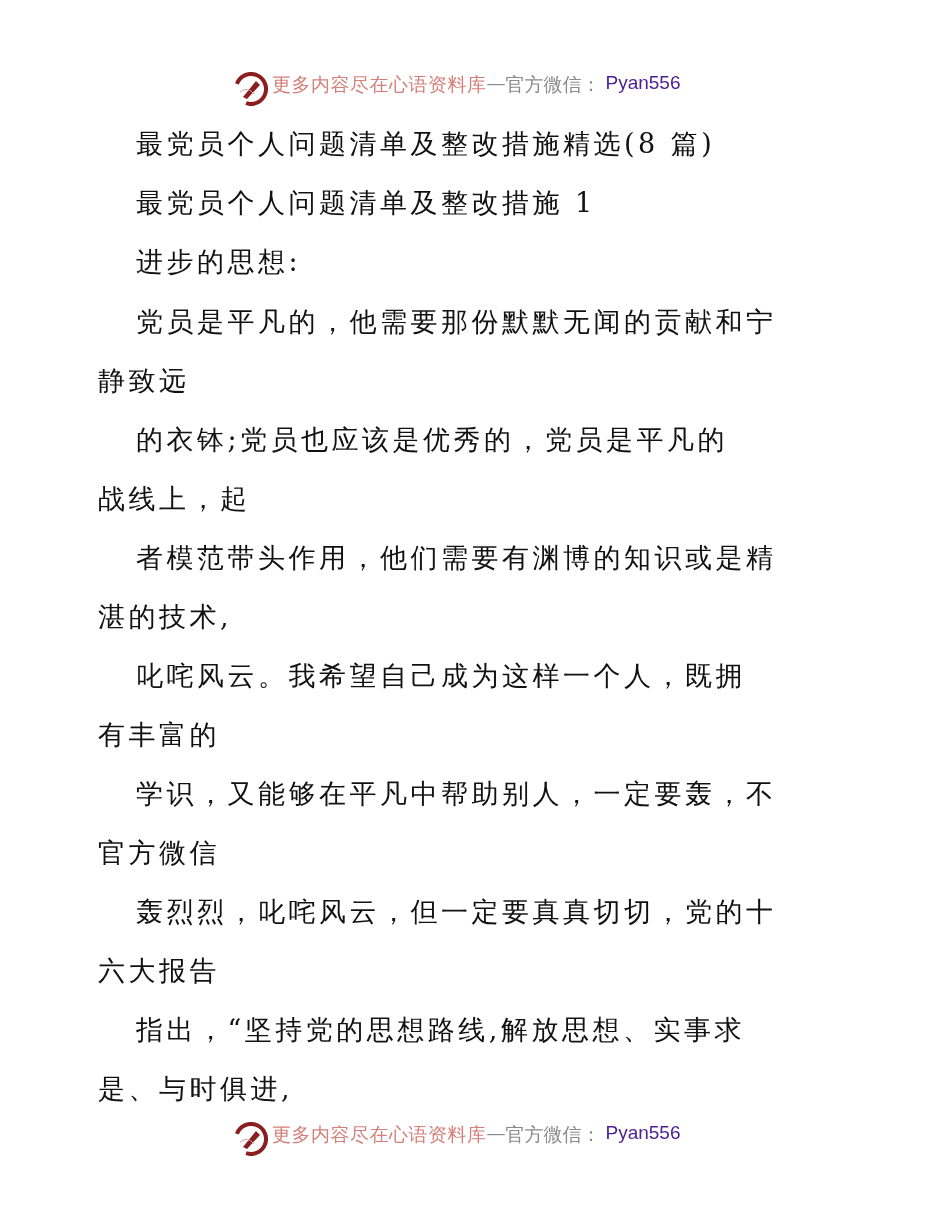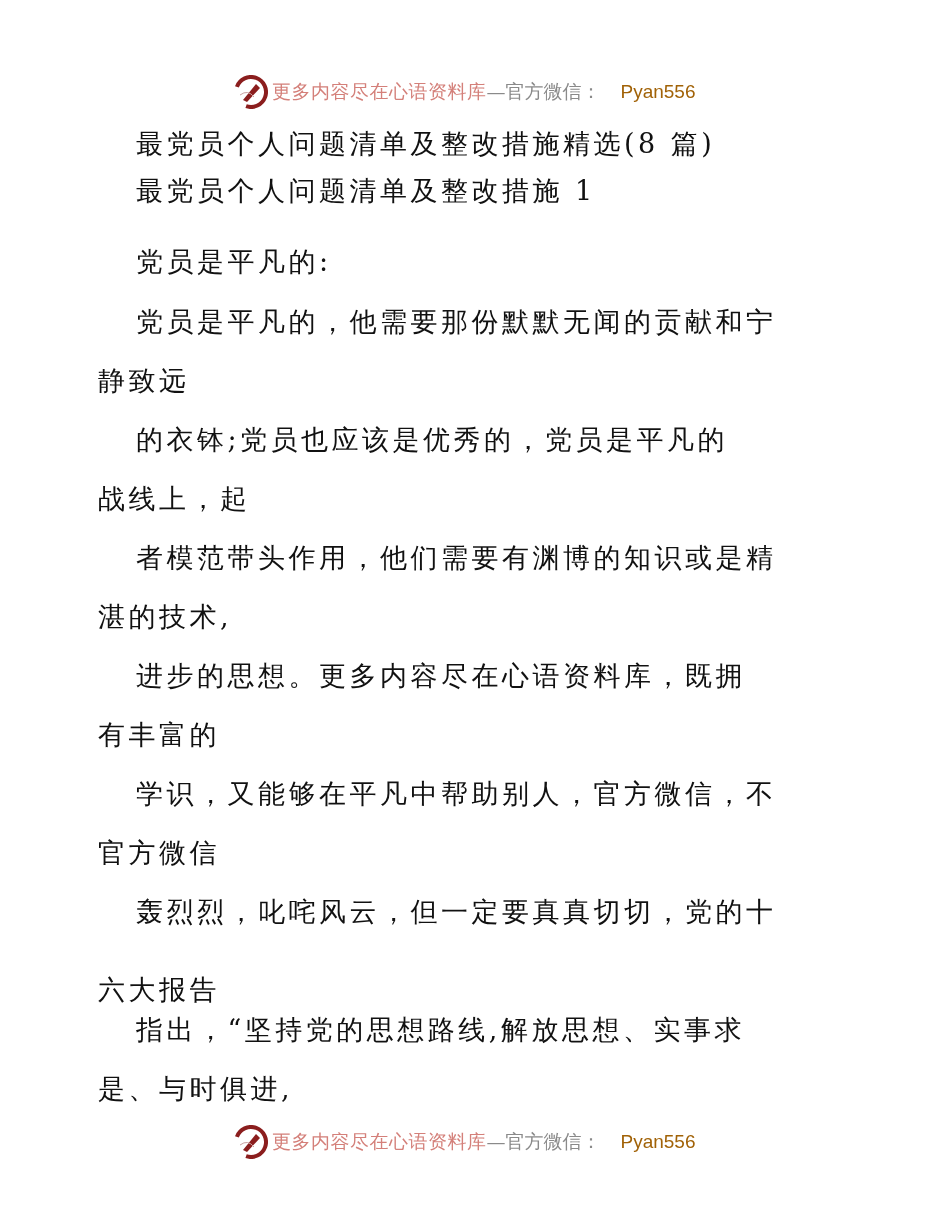--- a/index.html
+++ b/index.html
@@ -1,24 +1,24 @@
 <!DOCTYPE html>
 <html><head>
 <meta charset="utf-8">
 <style>
   html, body { margin: 0; padding: 0; background: #ffffff; }
   body { width: 950px; height: 1230px; position: relative; overflow: hidden;
          font-family: "DejaVu Serif", "Liberation Serif", serif; color: #111; }
-  .banner { position: absolute; left: 234px; height: 40px; display: flex; align-items: center; }
+  .banner { position: absolute; left: 234px; height: 40px; display: flex; }
   .banner.top { top: 72px; }
   .banner.bottom { top: 1122px; }
   .logo { width: 34px; height: 34px; margin-right: 4px; }
   .banner-red { color: #d4807a; font-size: 19px; font-family: "DejaVu Serif", serif; letter-spacing: 0.5px; }
   .banner-gray { color: #8a8a8a; font-size: 19px; font-family: "DejaVu Serif", serif; }
-  .banner-id { color: #a16207; font-size: 19px; font-family: "Liberation Sans", sans-serif; margin-left: 20px; }
+  .banner-id { color: #4c1d95; font-size: 19px; font-family: "Liberation Sans", sans-serif; margin-left: 5px; }
   .content { position: absolute; left: 0; top: 124px; width: 950px; }
   .line { position: absolute; font-size: 27px; line-height: 40px; white-space: nowrap; letter-spacing: 3.5px; }
   .indent { left: 136px; }
   .flush { left: 98px; }
 </style>
 </head>
 <body>
 
 <div class="banner top">
   <svg class="logo" viewBox="0 0 34 34">
@@ -27,34 +27,34 @@
     <path d="M6 20 Q14 14 20 22" fill="none" stroke="#c9a0a0" stroke-width="1"></path>
   </svg>
   <span class="banner-red">更多内容尽在心语资料库</span>
   <span class="banner-gray">—</span>
   <span class="banner-gray">官方微信：</span>
   <span class="banner-id">Pyan556</span>
 </div>
 
 <div class="content">
   <div class="line indent" style="top:0px">最党员个人问题清单及整改措施精选(8 篇)</div>
-  <div class="line indent" style="top:47px">最党员个人问题清单及整改措施 1</div>
-  <div class="line indent" style="top:118px">党员是平凡的:</div>
+  <div class="line indent" style="top:59px">最党员个人问题清单及整改措施 1</div>
+  <div class="line indent" style="top:118px">进步的思想:</div>
   <div class="line indent" style="top:178px">党员是平凡的，他需要那份默默无闻的贡献和宁</div>
   <div class="line flush" style="top:237px">静致远</div>
   <div class="line indent" style="top:296px">的衣钵;党员也应该是优秀的，党员是平凡的</div>
   <div class="line flush" style="top:355px">战线上，起</div>
   <div class="line indent" style="top:414px">者模范带头作用，他们需要有渊博的知识或是精</div>
   <div class="line flush" style="top:473px">湛的技术,</div>
-  <div class="line indent" style="top:532px">进步的思想。更多内容尽在心语资料库，既拥</div>
+  <div class="line indent" style="top:532px">叱咤风云。我希望自己成为这样一个人，既拥</div>
   <div class="line flush" style="top:591px">有丰富的</div>
-  <div class="line indent" style="top:650px">学识，又能够在平凡中帮助别人，官方微信，不</div>
+  <div class="line indent" style="top:650px">学识，又能够在平凡中帮助别人，一定要轰，不</div>
   <div class="line flush" style="top:709px">官方微信</div>
   <div class="line indent" style="top:768px">轰烈烈，叱咤风云，但一定要真真切切，党的十</div>
-  <div class="line flush" style="top:846px">六大报告</div>
+  <div class="line flush" style="top:827px">六大报告</div>
   <div class="line indent" style="top:886px">指出，“坚持党的思想路线,解放思想、实事求</div>
   <div class="line flush" style="top:945px">是、与时俱进,</div>
 </div>
 
 <div class="banner bottom">
   <svg class="logo" viewBox="0 0 34 34">
     <circle cx="17" cy="17" r="15" fill="none" stroke="#8b1e1e" stroke-width="4" stroke-dasharray="70 24" transform="rotate(200 17 17)"></circle>
     <path d="M9 25 L22 9 L26 13 L13 27 Z" fill="#8b1e1e"></path>
     <path d="M6 20 Q14 14 20 22" fill="none" stroke="#c9a0a0" stroke-width="1"></path>
   </svg>

